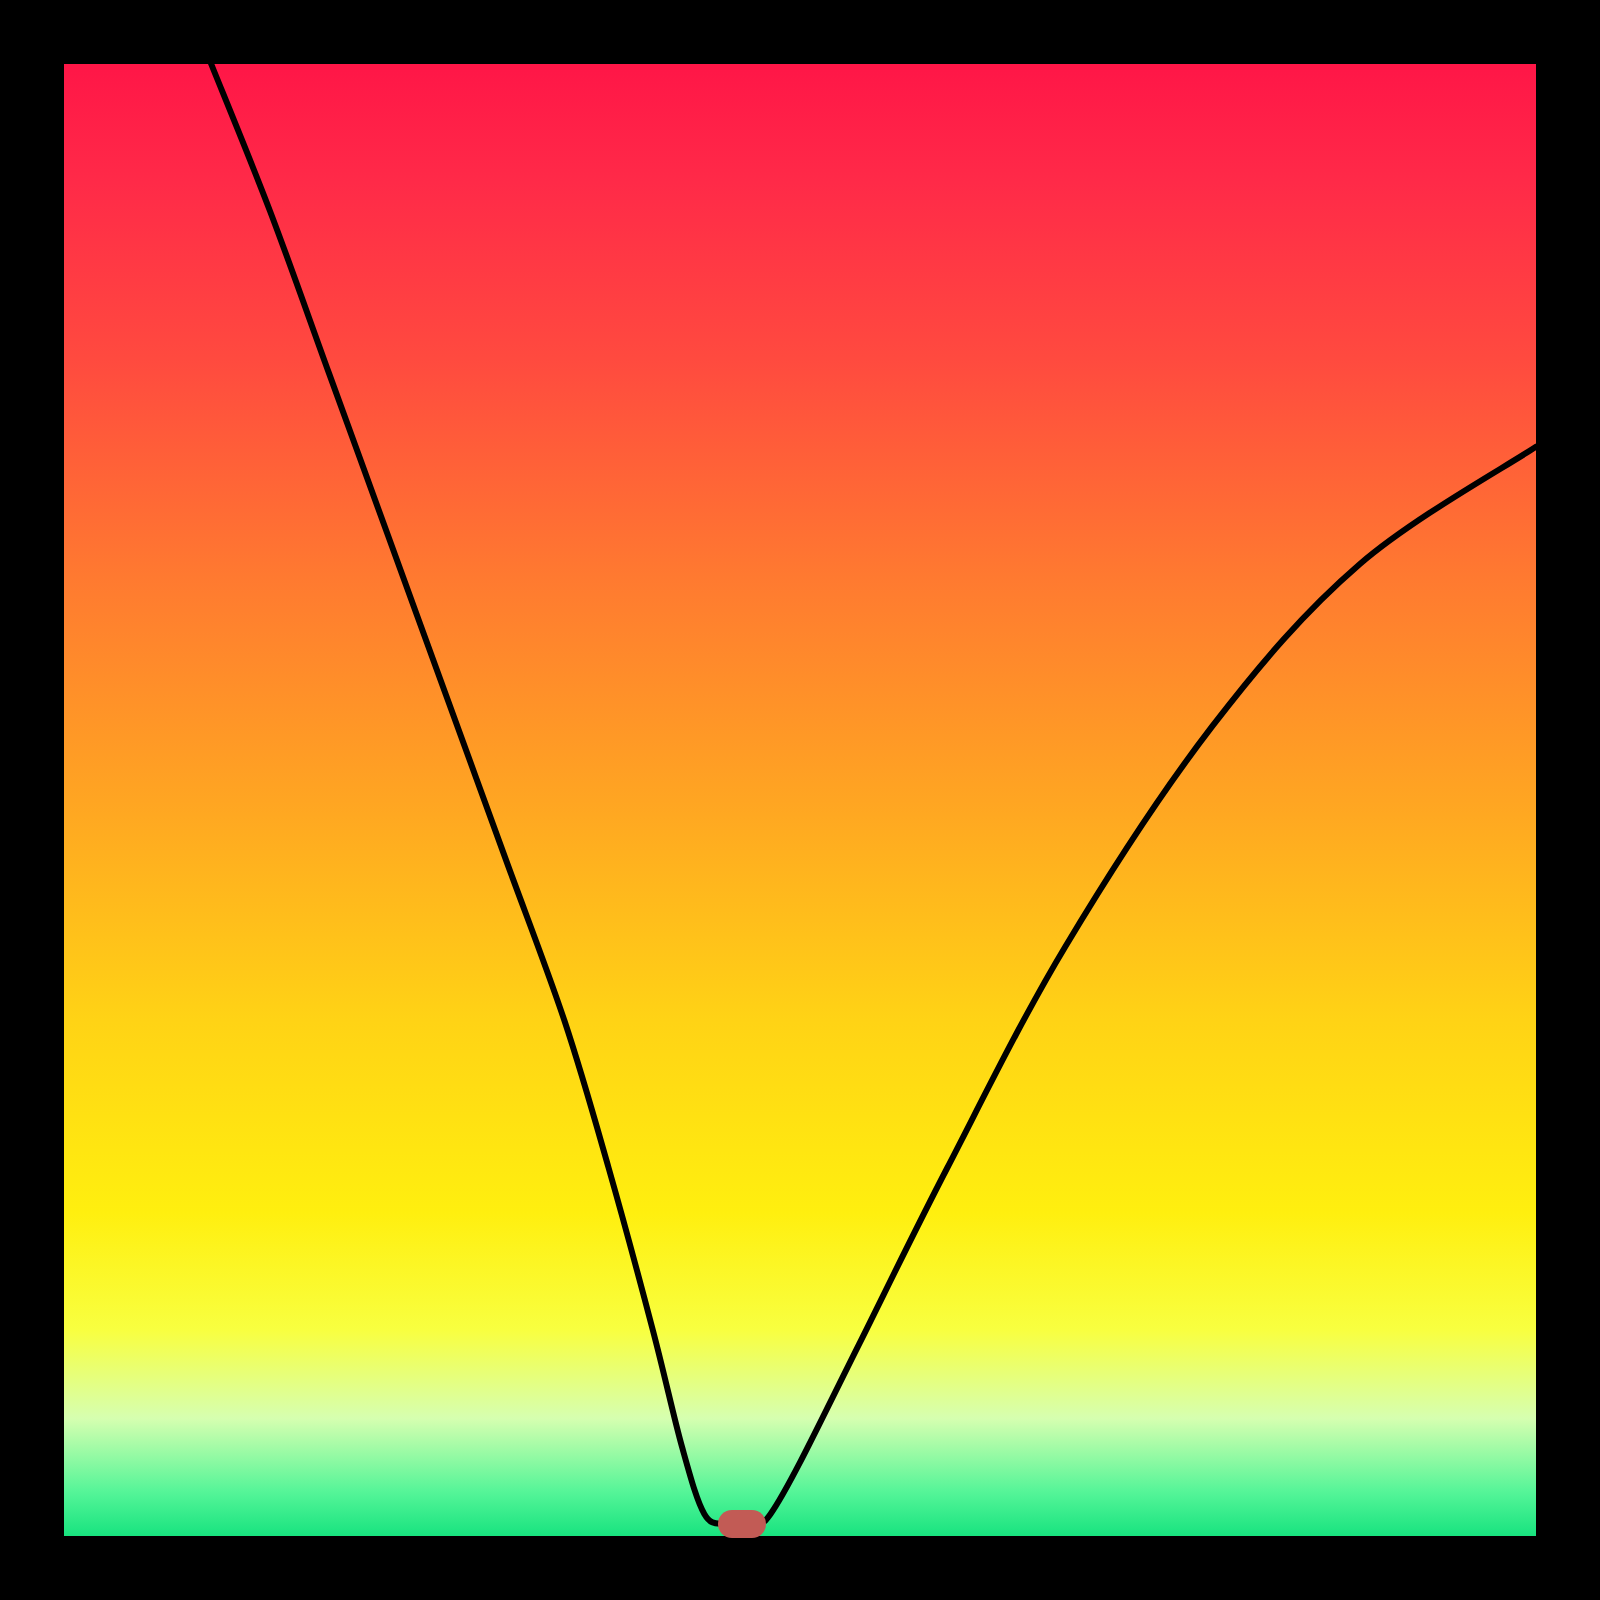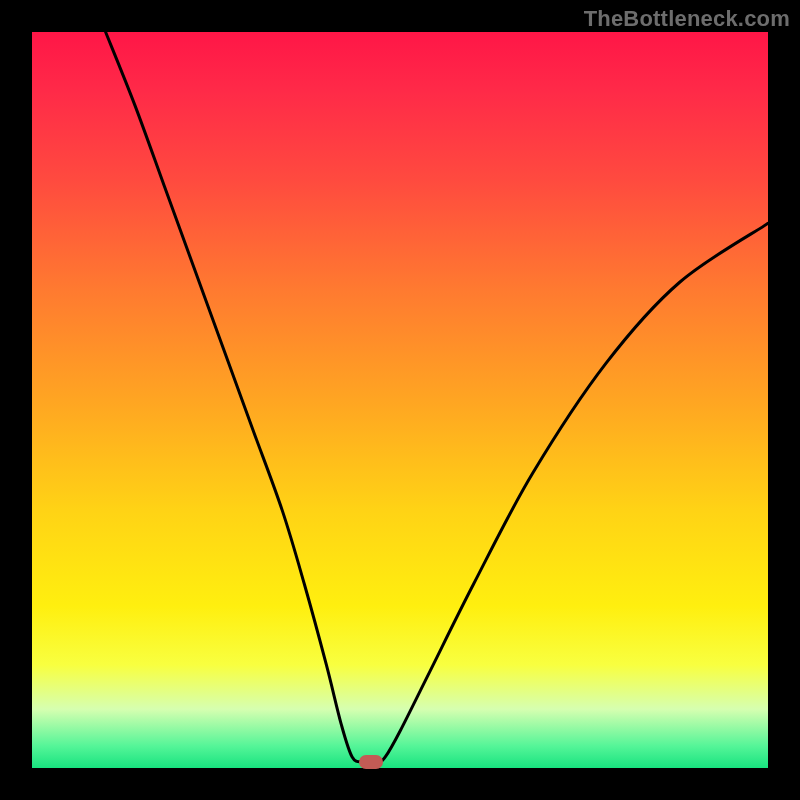--- a/index.html
+++ b/index.html
@@ -76,14 +76,13 @@
 </head>
 <body>
 
 <div class="stage">
   <div class="plot-area">
     <svg class="curve-svg" viewBox="0 0 736 736">
       <path class="curve-path" d="M 73.60 0.00 C 78.51 12.27, 93.23 47.84, 103.04 73.60 C 112.85 99.36, 122.67 127.57, 132.48 154.56 C 142.29 181.55, 152.11 208.53, 161.92 235.52 C 171.73 262.51, 181.55 289.49, 191.36 316.48 C 201.17 343.47, 210.99 370.45, 220.80 397.44 C 230.61 424.43, 241.65 452.64, 250.24 478.40 C 258.83 504.16, 264.96 526.24, 272.32 552.00 C 279.68 577.76, 288.27 609.65, 294.40 632.96 C 300.53 656.27, 304.83 676.51, 309.12 691.84 C 313.41 707.17, 316.48 718.58, 320.16 724.96 C 323.84 731.34, 326.91 729.25, 331.20 730.11 C 335.49 730.97, 342.24 730.97, 345.92 730.11 C 349.60 729.25, 349.60 730.11, 353.28 724.96 C 356.96 719.81, 360.64 713.31, 368.00 699.20 C 375.36 685.09, 385.17 664.85, 397.44 640.32 C 409.71 615.79, 424.43 585.12, 441.60 552.00 C 458.77 518.88, 478.40 478.40, 500.48 441.60 C 522.56 404.80, 549.55 363.09, 574.08 331.20 C 598.61 299.31, 620.69 273.55, 647.68 250.24 C 674.67 226.93, 721.28 201.17, 736.00 191.36"></path>
     </svg>
     <div class="marker" style="left: 338.56px; top: 730.112px; background: rgb(194, 91, 85);"></div>
   </div>
-  <div class="watermark">TheBottleneck.com</div>
 </div>
 
 </body></html>

